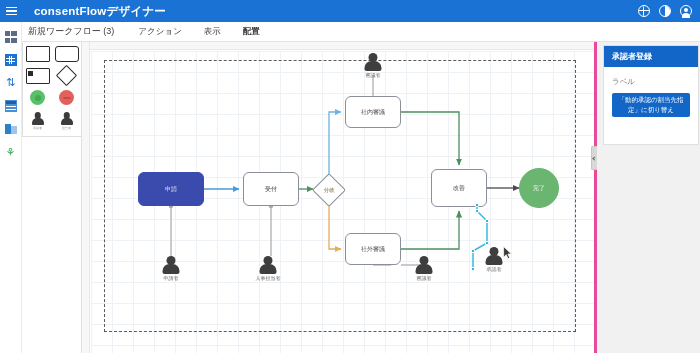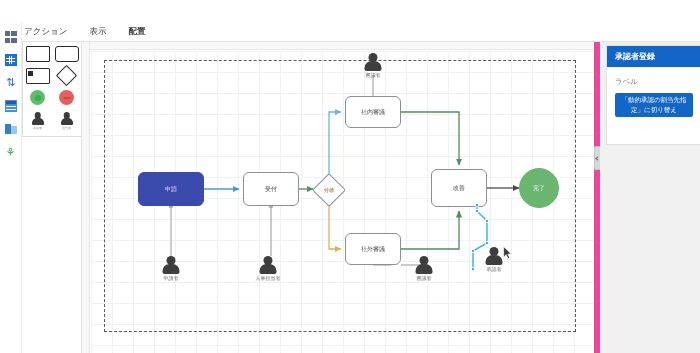--- a/index.html
+++ b/index.html
@@ -231,21 +231,21 @@
 
   .sel-handle {
     position:absolute; width:4px; height:4px; background:#2bb6e0;
     border:1px solid #ffffff; border-radius:1px;
   }
   #cursor { position:absolute; width:10px; height:14px; pointer-events:none; }
 
   
   #right-panel {
     position:absolute; left:594px; top:42px; width:106px; height:311px;
-    background:#f1f1f1; border-left:6px solid #ec4899;
+    background:#f1f1f1; border-left:3px solid #ec4899;
   }
   #collapse-tab {
     position:absolute; left:-6px; top:104px; width:6px; height:24px;
     background:#d8d8d8; border:1px solid #c5c5c5; border-right:none;
     border-radius:2px 0 0 2px; cursor:pointer;
     display:flex; align-items:center; justify-content:center;
   }
   #collapse-tab i {
     display:block; width:3px; height:3px;
     border-left:1px solid #5a5a5a; border-bottom:1px solid #5a5a5a;
@@ -265,22 +265,36 @@
     margin-top:6px; width:100%; min-height:24px; background:#1266c7; color:#ffffff;
     font-size:6.5px; line-height:10px; text-align:center; border:none; border-radius:2px;
     cursor:pointer; padding:2px 1px; font-family:inherit;
   }
 </style>
 </head>
 <body>
 
 <div id="app">
 
+  <div id="topbar">
+    <div id="hamburger">
+      <span></span>
+        <span></span>
+        <span></span>
+    </div>
+    <div id="app-title">consentFlowデザイナー</div>
+    <div id="topbar-actions">
+      <div class="tb-icon globe"></div>
+      <div class="tb-icon contrast"></div>
+      <div class="tb-icon account"></div>
+    </div>
+  </div>
 
   <div id="menubar">
+    <div id="doc-name">新規ワークフロー (3)</div>
     <div class="menu-item" id="menu-actions">アクション</div>
     <div class="menu-item" id="menu-view">表示</div>
     <div class="menu-item" id="menu-arrange">配置</div>
   </div>
 
   <div id="rail">
     <div class="rail-icon ri-shapes">
       <i></i>
         <i></i>
         <i></i>

